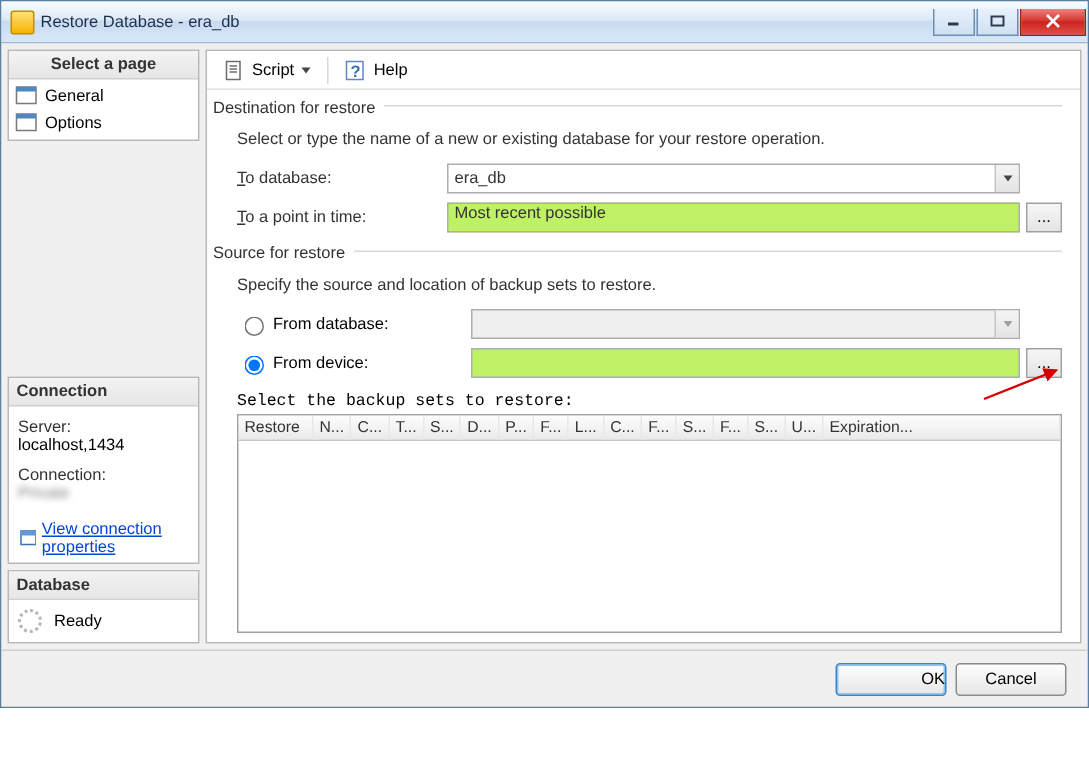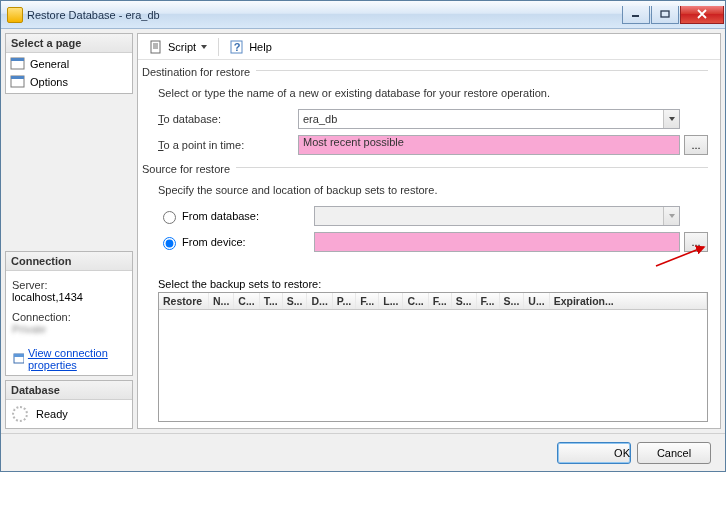--- a/index.html
+++ b/index.html
@@ -38,30 +38,30 @@
   .section-line { height: 1px; background: #d8d8d8; margin-bottom: 8px; position: relative; }
   .hint { color: #333; margin: 6px 0 10px 0; }
   .row { display: flex; align-items: center; margin-bottom: 6px; }
   .row .flabel { width: 140px; color: #333; }
   .row .flabel .ul { text-decoration: underline; }
   .combo { flex: 1; height: 20px; border: 1px solid #abadb3; background: #fff; display: flex; align-items: center; padding: 0 4px; position: relative; color: #333; }
   .combo.disabled { background: #f0f0f0; color: #787878; }
   .combo .cbtn { position: absolute; right: 0; top: 0; width: 16px; height: 100%; border-left: 1px solid #c4c4c4; background: linear-gradient(#f4f4f4,#e4e4e4); display: flex; align-items: center; justify-content: center; }
   .combo .cbtn.dis { color: #a0a0a0; }
   .txt { flex: 1; height: 20px; border: 1px solid #abadb3; background: #fff; padding: 0 4px; color: #333; }
-  .txt.ro { background: #f9a8d4; color: #333; }
+  .txt.ro { background: #bef264; color: #333; }
   .browse { width: 24px; height: 20px; border: 1px solid #a0a0a0; background: linear-gradient(#f6f6f6,#e4e4e4); margin-left: 4px; text-align: center; line-height: 18px; cursor: default; }
   .browse.blank { visibility: hidden; }
   .radio-row { display: flex; align-items: center; margin-bottom: 6px; }
   .radio-row input { margin-right: 6px; }
   .radio-row .rlabel { width: 132px; }
-  .grid-lbl { margin-top: 20px; }
+  .grid-lbl { margin-top: 4px; font-family: Liberation Mono, monospace; }
   .grid { flex: 1; border: 1px solid #a0a0a0; background: #fff; margin-top: 2px; overflow: hidden; }
   .grid-hdr { display: flex; background: linear-gradient(#fdfdfd,#eaeaea); border-bottom: 1px solid #c8c8c8; }
-  .grid-hdr .col { padding: 2px 4px; font-size: 10.5px; color: #333; border-right: 1px solid #e8e8e8; white-space: nowrap; font-weight: bold; }
+  .grid-hdr .col { padding: 2px 4px; font-size: 10.5px; color: #333; border-right: 1px solid #e8e8e8; white-space: nowrap; }
   .footer { height: 38px; border-top: 1px solid #d0d0d0; display: flex; align-items: center; justify-content: flex-end; padding-right: 14px; gap: 6px; background: #f0f0f0; }
   .btn { width: 74px; height: 22px; border: 1px solid #8a8a8a; background: linear-gradient(#fdfdfd,#e7e7e7); border-radius: 3px; text-align: center; line-height: 20px; cursor: default; }
   .btn.default { border: 1px solid #3b83c4; box-shadow: 0 0 0 1px #8fc5f0 inset; text-align: right; }
   .arrow { position: absolute; pointer-events: none; }
   .section-wrap { position: relative; margin-bottom: 2px; }
   .section-wrap .section-lbl { position: absolute; top: -8px; left: -8px; background: #fff; padding-right: 6px; }
 </style>
 </head>
 <body>
 
@@ -83,21 +83,21 @@
       <div class="winbtn close">
           <svg width="12" height="10">
             <path d="M2 1 L10 9 M10 1 L2 9" stroke="#fff" stroke-width="1.8"></path>
           </svg>
         </div>
     </div>
   </div>
 
   <div class="body">
     <div class="sidebar">
-      <div class="panel" style="flex:0 0 auto;">
+      <div class="panel" style="flex:0 0 auto;text-align:center;">
         <div class="panel-hdr">Select a page</div>
         <div class="side-list">
           <div class="side-item sel">
             <svg class="pic" viewBox="0 0 16 14">
                 <rect x="1" y="1" width="13" height="11" fill="#fff" stroke="#7a7a7a"></rect>
                 <rect x="1" y="1" width="13" height="3" fill="#4f86c6"></rect>
               </svg>
             <span>General</span>
           </div>
           <div class="side-item">

